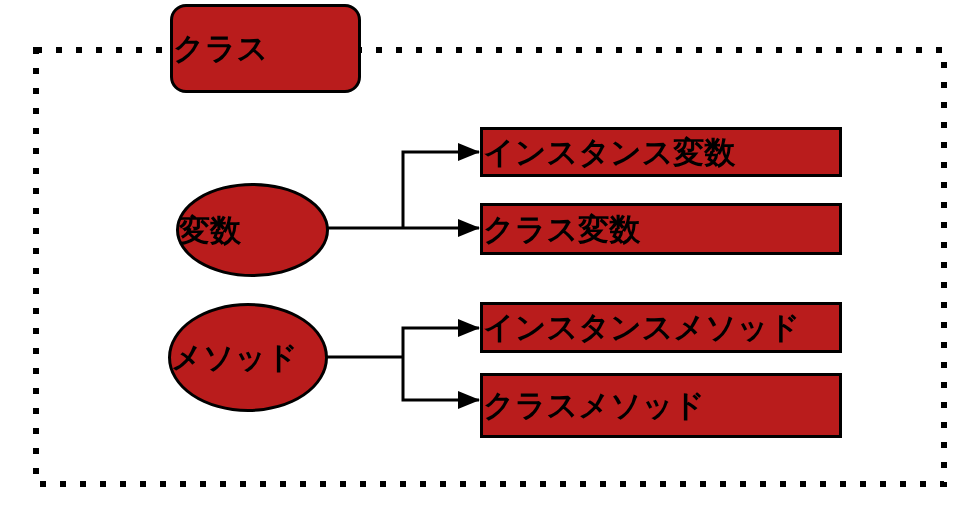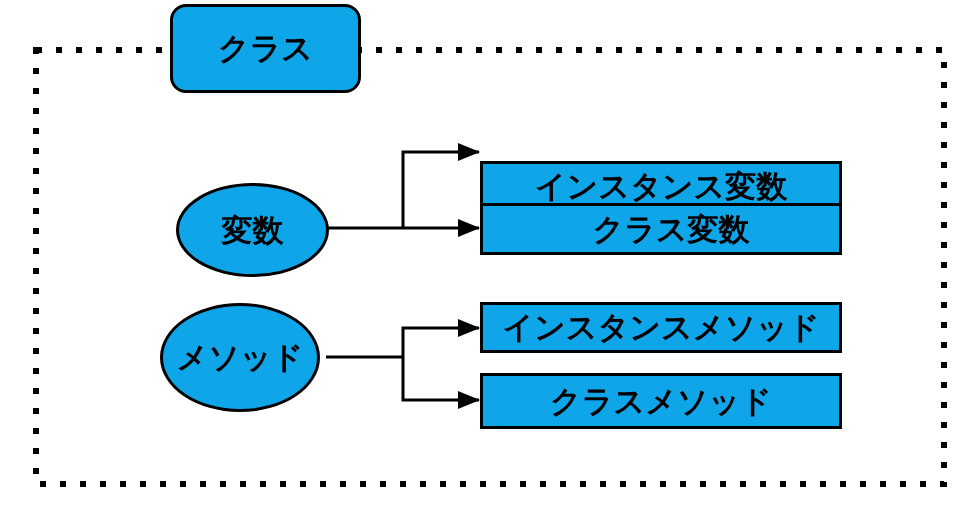--- a/index.html
+++ b/index.html
@@ -19,39 +19,39 @@
     position: absolute;
     left: 0; top: 0;
     width: 964px; height: 516px;
     z-index: 1;
   }
   .node {
     position: absolute;
     z-index: 2;
     display: flex;
     align-items: center;
-    justify-content: center;
-    background: #0ea5e9;
+    justify-content: flex-start;
+    background: #b91c1c;
     border: 3px solid #000000;
     font-weight: bold;
     font-size: 31px;
     line-height: 1;
     color: #000000;
     white-space: nowrap;
   }
   .node.rounded { border-radius: 16px; }
   .node.ellipse { border-radius: 50%; }
 
   .title-node  { left: 170px; top: 4px;   width: 191px; height: 89px; }
   .ellipse-1   { left: 176px; top: 183px; width: 153px; height: 94px; }
-  .ellipse-2   { left: 160px; top: 303px; width: 160px; height: 109px; }
-  .box-1       { left: 480px; top: 127px; width: 362px; height: 50px; margin-top: 34px; }
-  .box-2       { left: 480px; top: 203px; width: 362px; height: 52px; padding-left: 20px; }
+  .ellipse-2   { left: 168px; top: 303px; width: 160px; height: 109px; }
+  .box-1       { left: 480px; top: 127px; width: 362px; height: 50px; }
+  .box-2       { left: 480px; top: 203px; width: 362px; height: 52px; }
   .box-3       { left: 480px; top: 302px; width: 362px; height: 51px; font-family: Liberation Serif, serif; }
-  .box-4       { left: 480px; top: 373px; width: 362px; height: 56px; }
+  .box-4       { left: 480px; top: 373px; width: 362px; height: 65px; }
 </style>
 </head>
 <body>
 
 <div class="canvas">
 
   <svg class="wires" viewBox="0 0 964 516" xmlns="http://www.w3.org/2000/svg">
     <defs>
       <marker id="arrow" markerUnits="userSpaceOnUse" markerWidth="22" markerHeight="18" refX="21" refY="9" orient="auto">
         <path d="M0,0 L22,9 L0,18 Z" fill="#000000"></path>

